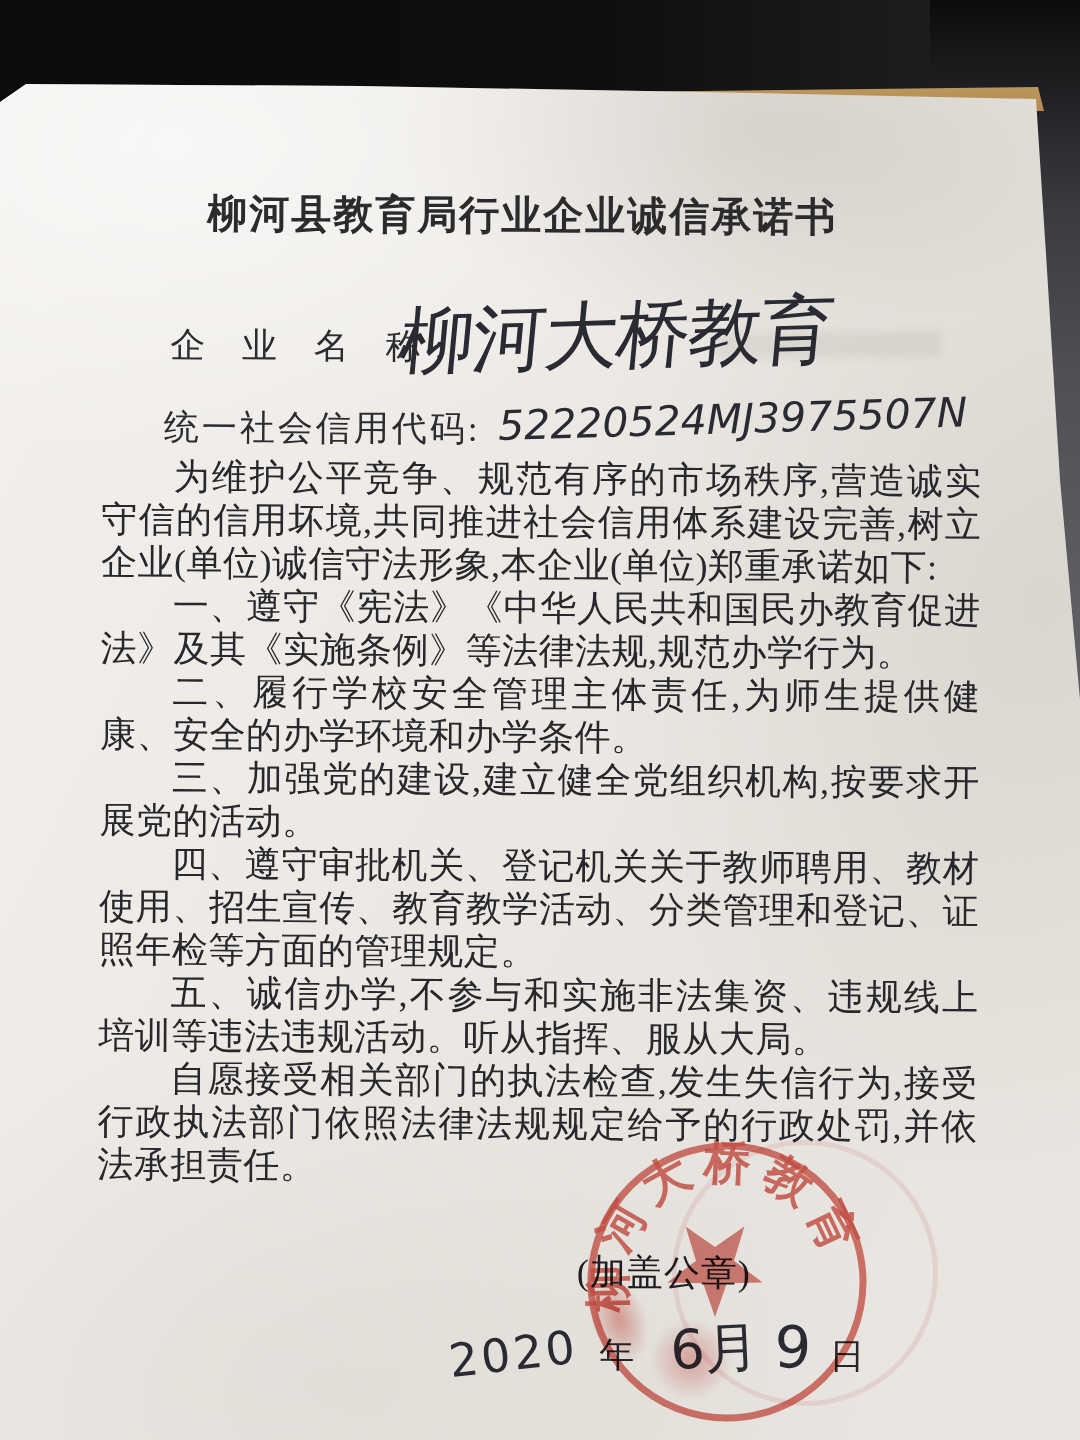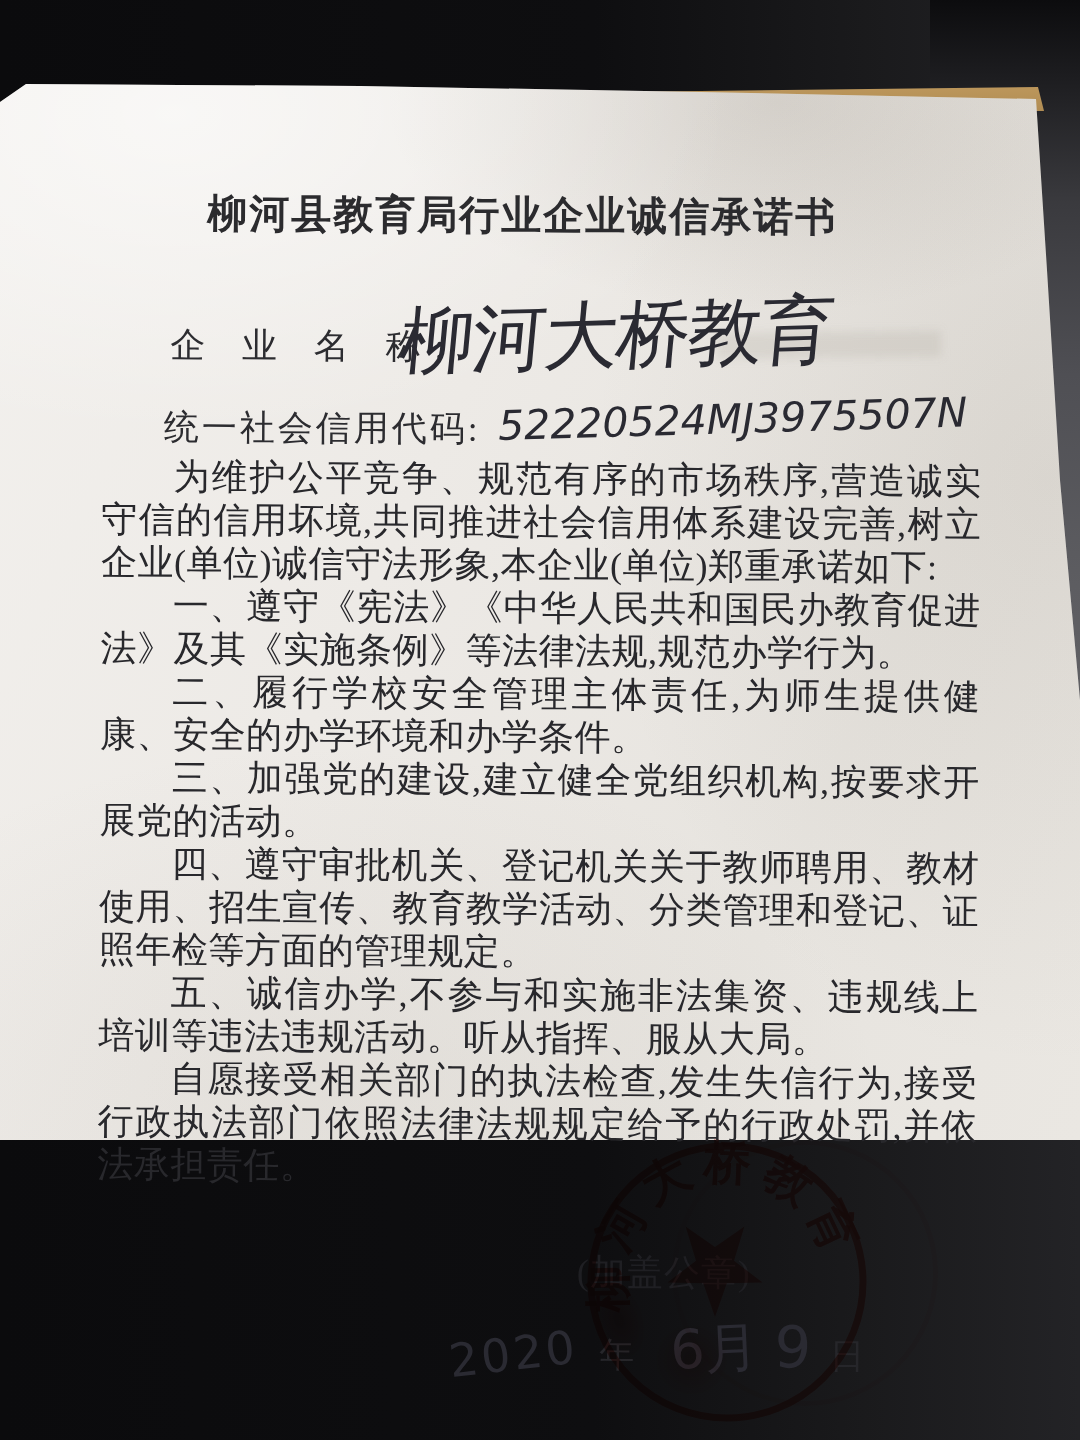--- a/index.html
+++ b/index.html
@@ -7,21 +7,21 @@
     background:linear-gradient(90deg,#0b0b0d 0%,#0e0e10 55%,#1a1a1c 80%,#232326 100%);
     font-family:"Liberation Serif","DejaVu Serif",serif;}
   
   .desk-right{position:absolute;right:0;top:0;width:150px;height:780px;
     background:linear-gradient(180deg,#0c0c0e 0%,#1d1d20 10%,#3a3a3e 26%,#4f4f54 48%,#5d5d61 75%,#626266 100%);}
   
   .folder-edge{position:absolute;left:0;top:0;width:1080px;height:130px;
     background:linear-gradient(180deg,#d1ab72 0%,#c09a5e 60%,#a8854e 100%);
     clip-path:polygon(365px 95px,1038px 87px,1044px 111px,367px 108px);}
   
-  .paper{position:absolute;left:0;top:0;width:1080px;height:1140px;
+  .paper{position:absolute;left:0;top:0;width:1080px;height:1440px;
     clip-path:polygon(0 102px,26px 84px,360px 86px,700px 92px,1036px 99px,1047px 270px,1060px 480px,1080px 700px,1080px 1440px,0 1440px);
     background:
       radial-gradient(ellipse 900px 520px at 16% 10%, rgba(255,255,255,.55), rgba(255,255,255,0) 62%),
       radial-gradient(ellipse 560px 300px at 72% 9%, rgba(128,119,106,.20), rgba(128,119,106,0) 70%),
       radial-gradient(ellipse 700px 900px at 97% 42%, rgba(138,129,116,.15), rgba(138,129,116,0) 65%),
       radial-gradient(ellipse 800px 500px at 30% 96%, rgba(148,140,128,.10), rgba(148,140,128,0) 70%),
       linear-gradient(115deg,#f3f1ee 0%,#edeae6 40%,#e7e4df 74%,#eae7e2 100%);}
   .sheet{position:absolute;inset:0;transform:rotate(.35deg);transform-origin:540px 90px;color:#26262a;}
   .doc-title{position:absolute;top:188px;left:0;width:1046px;text-align:center;
     font-family:"Liberation Sans","DejaVu Sans",sans-serif;font-weight:700;

